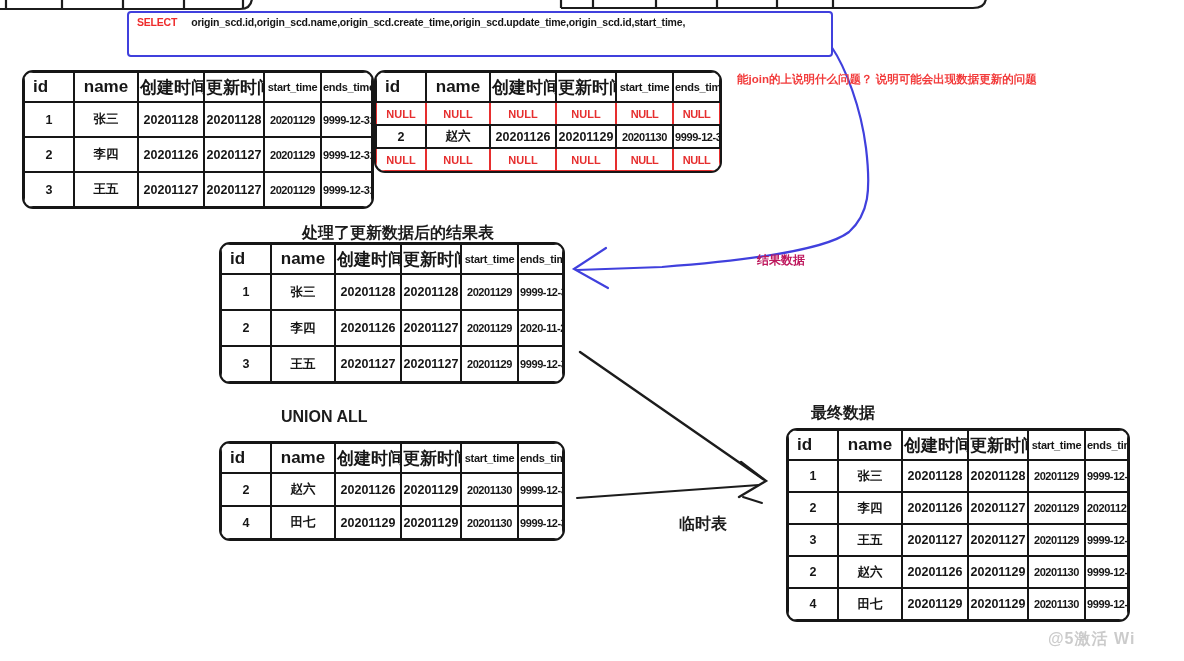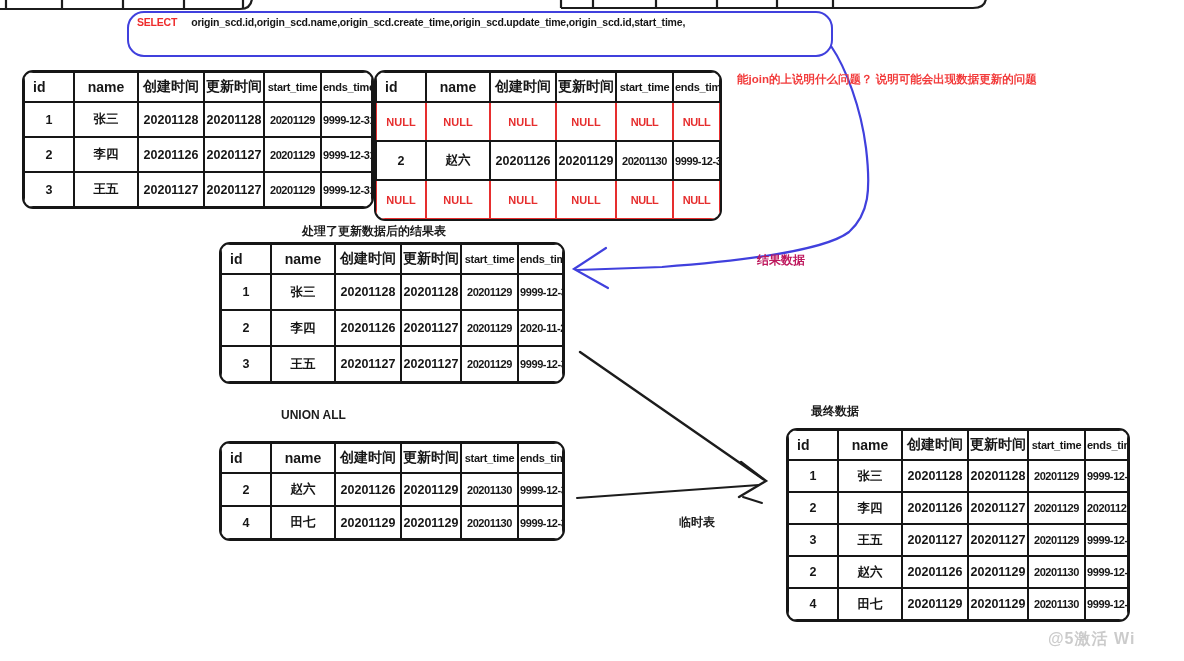--- a/index.html
+++ b/index.html
@@ -6,53 +6,53 @@
   .canvas{
     position:relative;width:1184px;height:661px;background:#ffffff;overflow:hidden;
     font-family:"Liberation Sans","DejaVu Sans",sans-serif;color:#161616;
   }
   .abs{position:absolute;}
   svg.overlay{position:absolute;left:0;top:0;width:1184px;height:661px;pointer-events:none;}
 
   
   .sqlbox{
     left:127px;top:11px;width:706px;height:46px;
-    border:2px solid #4040dd;border-radius:17px;background:#fff;
+    border:2px solid #4040dd;border-radius:4px;background:#fff;
     padding:2px 1px 0 8px;box-sizing:border-box;white-space:nowrap;
     font-size:10.5px;font-weight:bold;letter-spacing:-0.2px;line-height:14.5px;
   }
   .sqlbox .kw{color:#ee2c2c;padding-right:14px;}
   .sqlbox .red{color:#ee2c2c;}
   .sqlbox .indent{padding-left:10px;}
 
   
   .lbl{font-weight:bold;white-space:nowrap;}
   .lbl-red{color:#f23b3b;font-size:11.5px;}
   .lbl-blue{color:#be185d;font-size:12px;}
-  .lbl-black{color:#1c1c1c;font-size:12px;}
+  .lbl-black{color:#1c1c1c;font-size:16px;}
   .watermark{color:#bfbfbf;opacity:.8;font-size:16px;font-weight:bold;letter-spacing:1px;}
 
   
   .tblwrap{
     position:absolute;border:2.5px solid #161616;border-radius:11px;
     overflow:hidden;background:#fff;box-sizing:border-box;
   }
   .tblwrap table{border-collapse:collapse;table-layout:fixed;margin:-1px;width:calc(100% + 2px);}
   .tblwrap th,.tblwrap td{
     border:2.2px solid #161616;text-align:center;font-weight:bold;
     overflow:hidden;white-space:nowrap;padding:0 1px;box-sizing:border-box;
   }
-  .tblwrap th{font-size:14px;height:30px;}
+  .tblwrap th{font-size:17px;height:30px;}
   .tblwrap th.c0{text-align:left;padding-left:8px;}
   .tblwrap th.c4,.tblwrap th.c5{font-size:11px;letter-spacing:-0.3px;}
   .tblwrap td{font-size:12.5px;}
   .tblwrap td.c4,.tblwrap td.c5{font-size:11px;letter-spacing:-0.4px;}
   .c0{width:50px;} .c1{width:64px;} .c2{width:66px;} .c3{width:60px;} .c4{width:57px;}
   .w-origin{left:22px;top:70px;width:352px;}   .w-origin td{height:35px;}
-  .w-update{left:374px;top:70px;width:348px;}  .w-update td{height:39px;}
+  .w-update{left:374px;top:70px;width:348px;}  .w-update td{height:23px;}
   .w-result{left:219px;top:242px;width:346px;} .w-result td{height:36px;}
   .w-temp{left:219px;top:441px;width:346px;}   .w-temp td{height:33px;}
   .w-final{left:786px;top:428px;width:344px;}  .w-final td{height:32px;}
   td.null{color:#e62e2e;font-size:11px !important;
     border-left-color:#e62e2e !important;border-right-color:#e62e2e !important;}
   tr:last-child td.null{border-bottom-color:#e62e2e !important;}
 </style>
 </head>
 <body>
 

